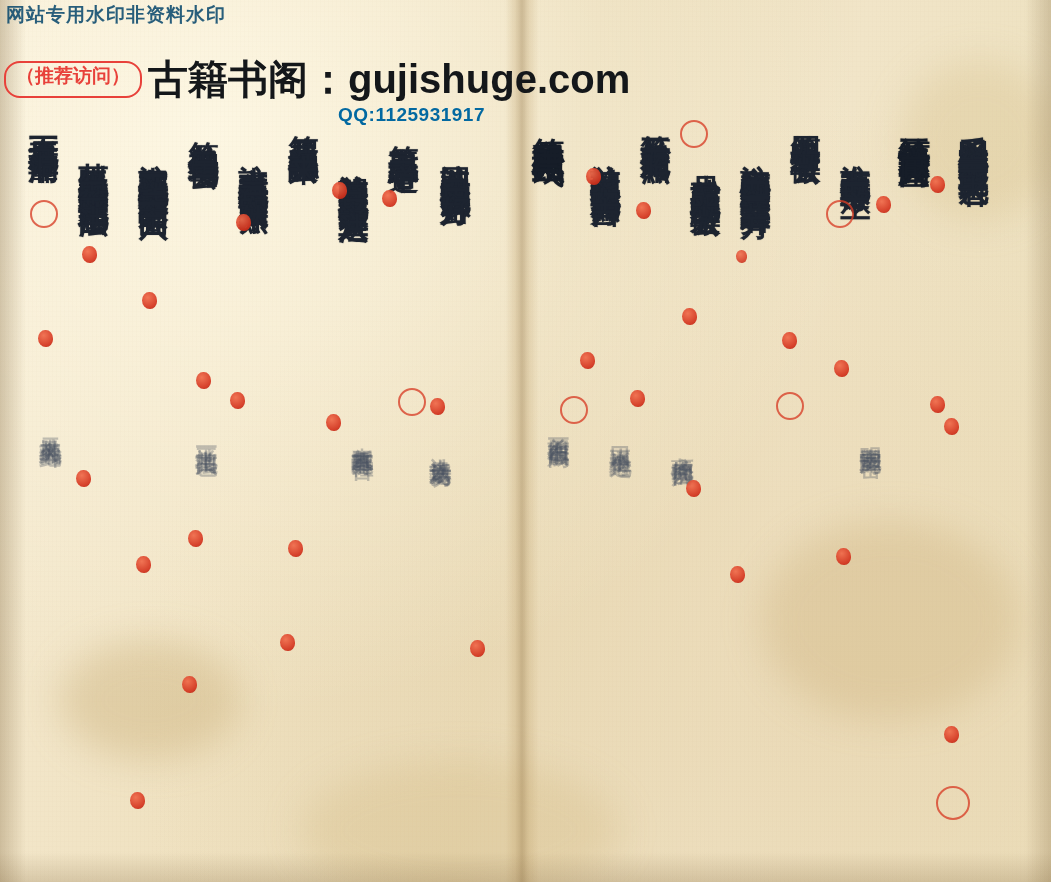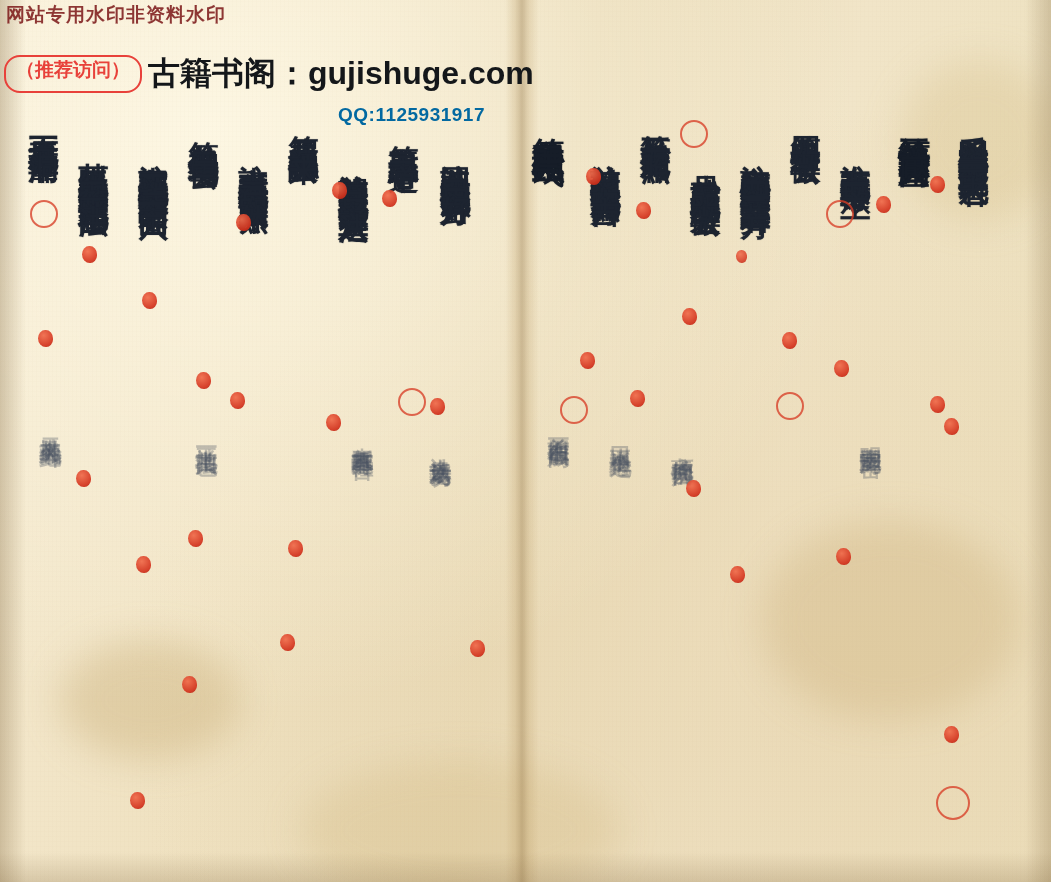--- a/index.html
+++ b/index.html
@@ -65,21 +65,21 @@
     background: linear-gradient(0deg, rgba(120,94,54,.22), rgba(120,94,54,0));
   }
 
   
   .wm-top {
     position: absolute;
     left: 6px; top: 2px;
     font-family: "Liberation Sans", sans-serif;
     font-size: 19px;
     font-weight: bold;
-    color: #7f1d1d;
+    color: #0c4a6e;
     letter-spacing: 1px;
     white-space: nowrap;
     opacity: .88;
   }
   .wm-band {
     position: absolute;
     left: 4px; top: 52px;
     display: flex;
     align-items: center;
     white-space: nowrap;
@@ -91,21 +91,21 @@
     color: #e8413a;
     font-family: "Liberation Sans", sans-serif;
     font-size: 19px;
     font-weight: bold;
     padding: 2px 10px 10px;
     line-height: 1.15;
   }
   .wm-site {
     color: #14171a;
     font-family: "Liberation Sans", sans-serif;
-    font-size: 32px;
+    font-size: 40px;
     font-weight: bold;
     margin-left: 6px;
     letter-spacing: 0px;
   }
   .wm-qq {
     position: absolute;
     left: 338px; top: 104px;
     color: #0369a1;
     font-family: "Liberation Sans", sans-serif;
     font-size: 19px;

